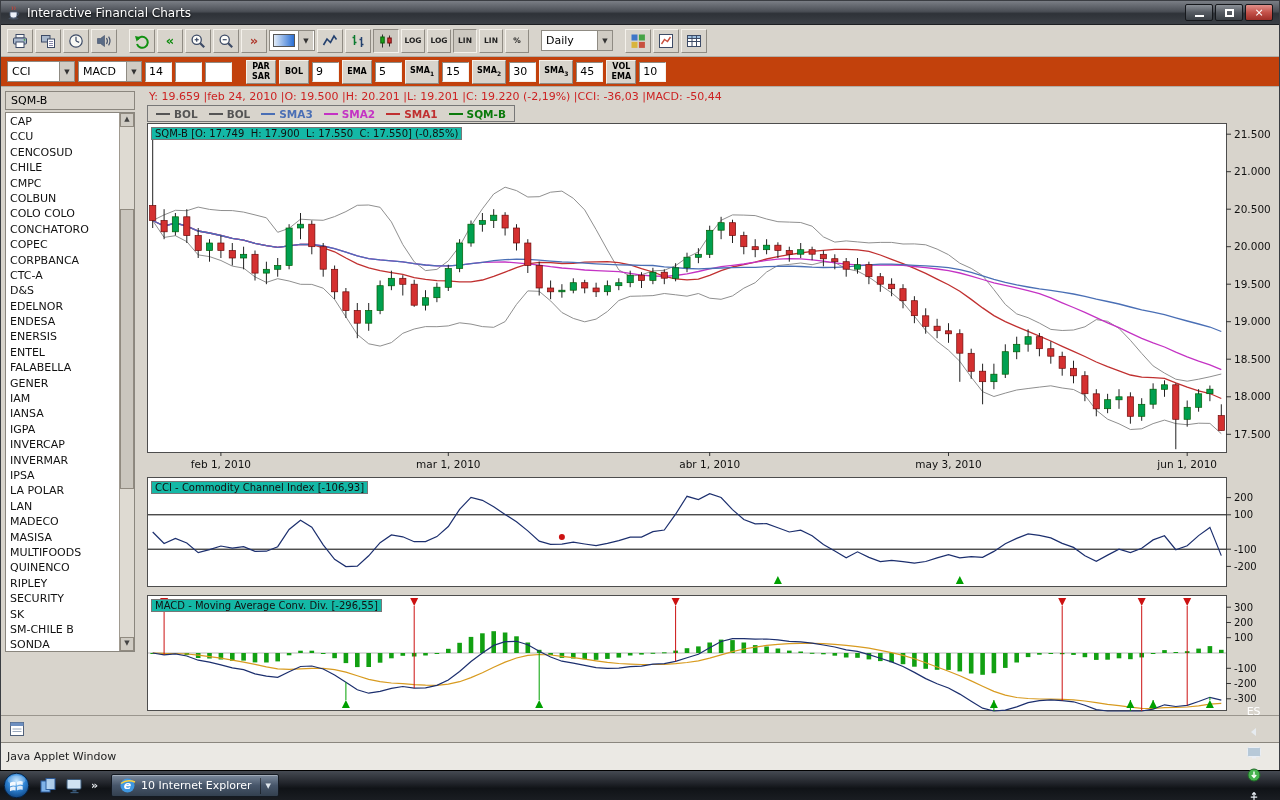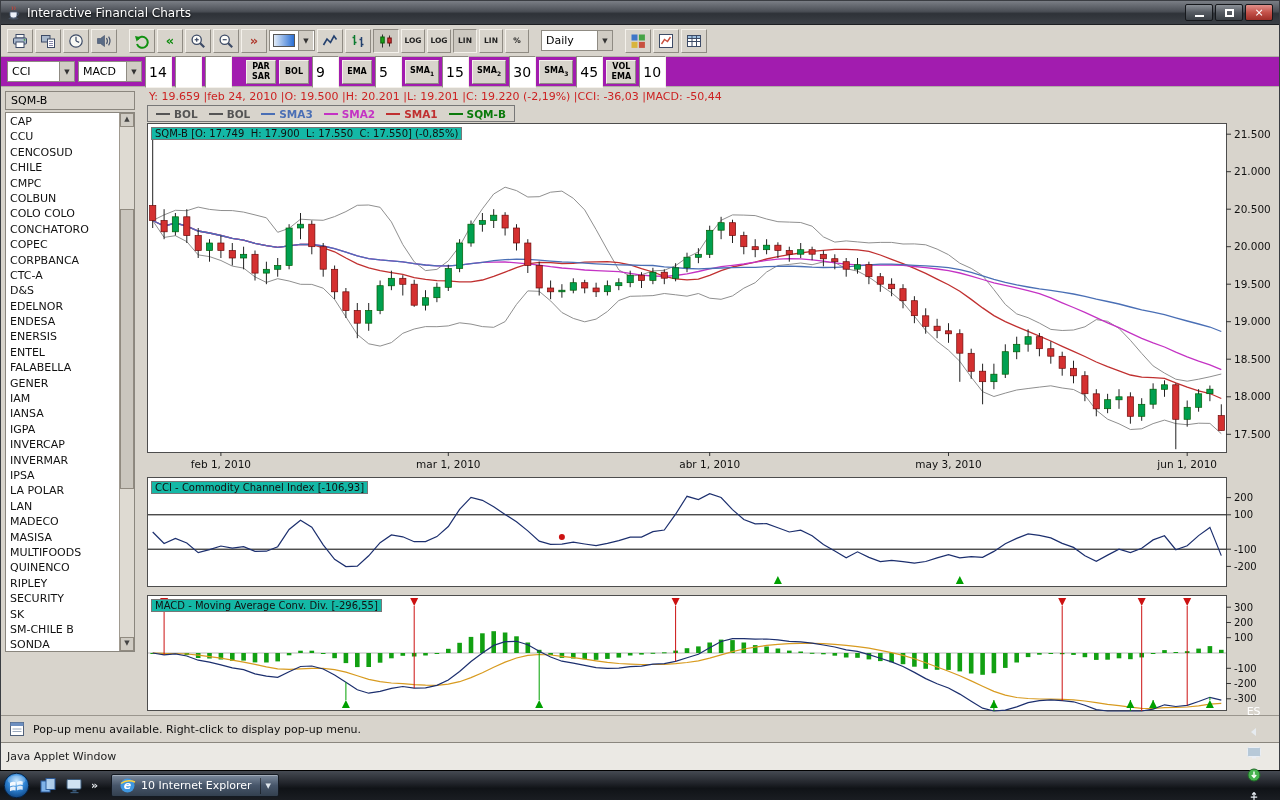--- a/index.html
+++ b/index.html
@@ -18,40 +18,40 @@
   .win-btn{width:28px;height:17px;display:flex;align-items:center;justify-content:center;
     border:1px solid #16181c;border-radius:2px;color:#fff;font-size:11px;line-height:1;
     background:linear-gradient(#8b9097,#565b62 50%,#3a3f45);}
   .win-btn.close{background:linear-gradient(#e0908a,#c4524a 50%,#9e2e28);}
   .glyph-min{width:9px;height:2px;background:#fff;margin-top:7px;}
   .glyph-max{width:9px;height:8px;border:2px solid #fff;}
 
   
   .toolbar1{position:absolute;left:0;right:0;top:24px;height:32px;background:#d8d4cc;
     border-bottom:1px solid #b2aea6;display:flex;align-items:center;gap:2px;padding-left:6px;}
-  .toolbar2{position:absolute;left:0;right:0;top:56px;height:30px;background:#a21caf;
+  .toolbar2{position:absolute;left:0;right:0;top:56px;height:30px;background:#c2410c;
     border-bottom:1px solid #b2aea6;display:flex;align-items:center;gap:3px;padding-left:6px;}
   .tb-btn{width:26px;height:24px;background:#d8d4cc;border:1px solid;
     border-color:#f4f1eb #8f8b83 #8f8b83 #f4f1eb;display:flex;align-items:center;justify-content:center;}
   .tb-btn.pressed{border-color:#8f8b83 #f4f1eb #f4f1eb #8f8b83;background:#ccc8c0;}
   .scale-btn{font-size:7.5px;font-weight:bold;color:#222;width:24px;}
   .glyph{font-size:13px;font-weight:bold;line-height:1;}
   .sep{width:8px;}
   .combo{height:21px;background:#fff;border:1px solid #8f8b83;display:flex;align-items:center;font-size:11px;}
   .combo-text{padding:0 4px;flex:1;white-space:nowrap;}
   .combo-arrow{width:15px;align-self:stretch;background:#d0ccc4;border-left:1px solid #8f8b83;
     font-size:7px;display:flex;align-items:center;justify-content:center;color:#333;}
   .period-combo{width:72px;}
   .ind-combo1{width:68px;}
   .ind-combo2{width:64px;}
   .color-combo{width:46px;}
   .color-combo .swatch{width:22px;height:13px;margin:0 3px;border:1px solid #555;
     background:linear-gradient(90deg,#e2ecf8,#2a6fd4);}
-  .num-input{width:27px;height:32px;border:1px solid;border-color:#8f8b83 #f4f1eb #f4f1eb #8f8b83;
-    background:#fff;font-size:14px;padding:1px 3px;font-family:inherit;}
+  .num-input{width:27px;height:20px;border:1px solid;border-color:#8f8b83 #f4f1eb #f4f1eb #8f8b83;
+    background:#fff;font-size:11px;padding:1px 3px;font-family:inherit;}
   .ind-btn{height:24px;min-width:30px;background:#d8d4cc;border:1px solid;
     border-color:#f4f1eb #8f8b83 #8f8b83 #f4f1eb;font-size:8px;font-weight:bold;line-height:1.15;
     padding:1px 4px;text-align:center;display:flex;flex-direction:column;justify-content:center;}
   .ind-btn sub{font-size:6px;}
 
   
   .symbol-header{position:absolute;left:4px;top:90px;width:130px;height:19px;background:#d8d4cc;
     border:1px solid #8a867e;font-size:11px;padding:2px 5px;}
   .symbol-listbox{position:absolute;left:4px;top:111px;width:130px;height:540px;background:#fff;
     border:1px solid #8a867e;}
@@ -768,21 +768,20 @@
       <div class="panel-title">MACD - Moving Average Conv. Div. [-296,55]</div>
     </div>
 
     <div class="statusbar">
       <svg width="16" height="16" viewBox="0 0 16 16">
           <rect x="1.5" y="1.5" width="13" height="13" fill="#fff" stroke="#51617a"></rect>
           <rect x="1.5" y="1.5" width="13" height="3.5" fill="#6d8fc0"></rect>
           <line x1="3.5" y1="8" x2="12.5" y2="8" stroke="#9aa8bc"></line>
           <line x1="3.5" y1="10.5" x2="12.5" y2="10.5" stroke="#9aa8bc"></line>
         </svg>
-      <span class="status-text">Pop-up menu available. Right-click to display pop-up menu.</span>
     </div>
     <div class="javabar">
       <span>Java Applet Window</span>
     </div>
   </div>
 
   <div class="taskbar">
     <div class="start-orb">
       <svg width="27" height="27" viewBox="0 0 27 27">
           <defs>

